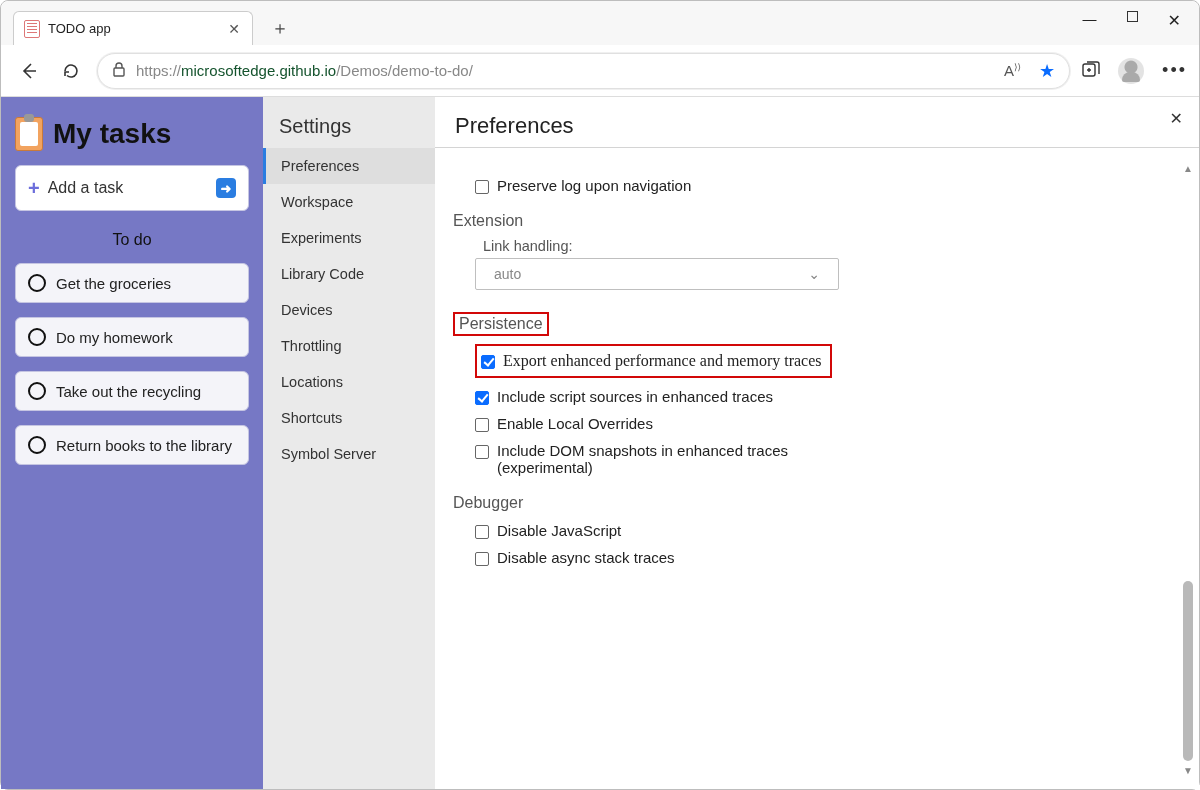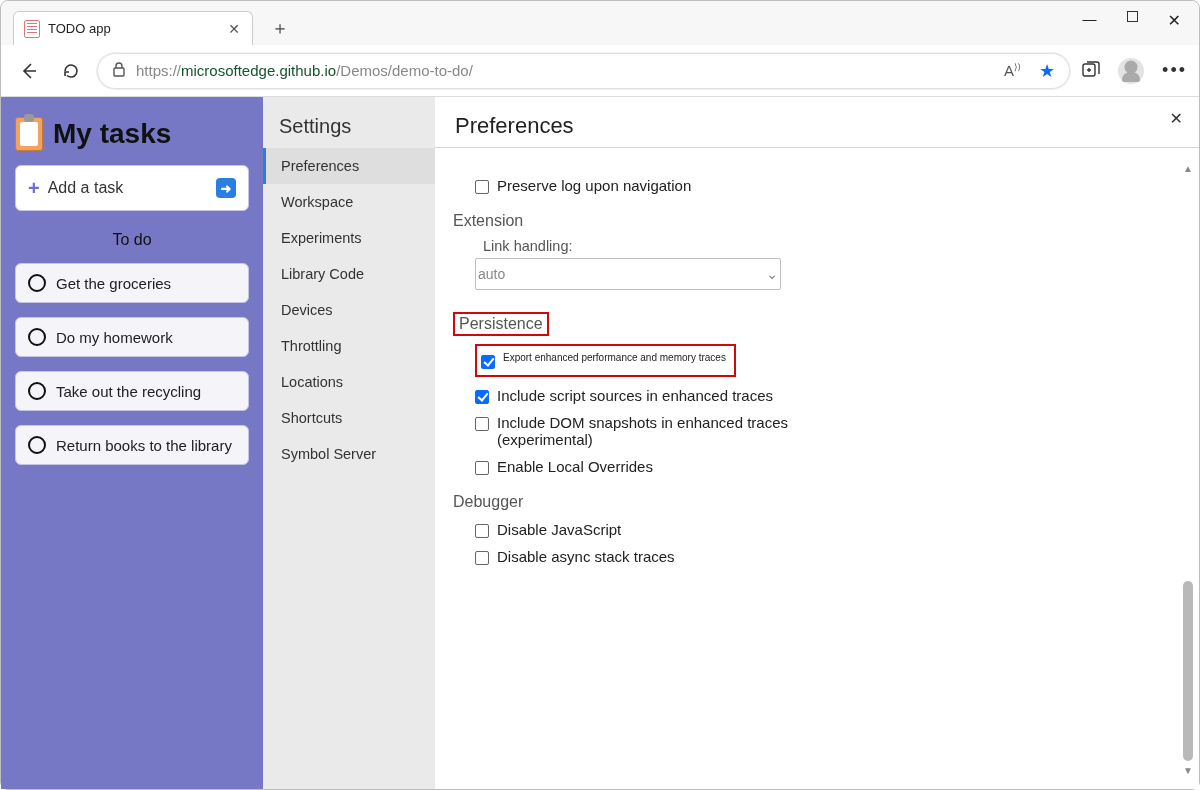--- a/index.html
+++ b/index.html
@@ -62,21 +62,21 @@
   .pref-close{ position:absolute; top:12px; right:16px; font-size:16px; color:#333; cursor:pointer;}
   .pref-title{ font-size:22px; color:#222; padding:16px 0 8px 20px;}
   .pref-divider{ height:1px; background:#d4d4d4; margin-left:0;}
   .pref-scroll{ position:absolute; top:64px; bottom:0; left:0; right:0; padding:6px 0 0 40px;}
   .pref-scroll .row{ margin:10px 0; display:flex; align-items:flex-start; gap:8px; font-size:15px; color:#222;}
   .chk{ width:14px; height:14px; border:1px solid #666; border-radius:2px; margin-top:3px; flex-shrink:0; background:#fff; position:relative;}
   .chk.checked{ background:#0a6cff; border-color:#0a6cff;}
   .chk.checked::after{ content:""; position:absolute; left:2px; top:2px; width:8px; height:4px; border-left:2px solid #fff; border-bottom:2px solid #fff; transform:rotate(-50deg);}
   .section-head{ font-size:16px; color:#555; margin:18px 0 8px -22px;}
   .link-label{ font-size:14.5px; color:#555; margin:6px 0 4px 8px;}
-  .link-select{ width:306px; height:32px; border:1px solid #bfbfbf; border-radius:2px; display:flex; align-items:center; justify-content:space-between; padding:0 2px; color:#888; font-size:14px; cursor:pointer;}
+  .link-select{ width:364px; height:32px; border:1px solid #bfbfbf; border-radius:2px; display:flex; align-items:center; justify-content:space-between; padding:0 18px; color:#888; font-size:14px; cursor:pointer;}
   .red-box{ border:2px solid #d20808; padding:1px 4px; display:inline-block;}
   .red-row-box{ border:2px solid #d20808; padding:6px 8px 6px 4px; display:inline-flex; align-items:flex-start; gap:8px;}
   .scroll-track{ position:absolute; right:4px; top:64px; bottom:12px; width:14px;}
   .scroll-arrow{ width:14px;height:14px;display:flex;align-items:center;justify-content:center;color:#888;font-size:10px;}
   .scroll-thumb{ position:absolute; right:2px; width:10px; background:#b9b9b9; border-radius:5px; top:420px; height:180px;}
 </style>
 </head>
 <body>
 
 <div class="window">
@@ -198,35 +198,35 @@
 
         <div style="margin:22px 0 8px -22px;">
           <span class="red-box">
             <span style="font-size:16px;color:#555;">Persistence</span>
           </span>
         </div>
 
         <div style="margin:6px 0;">
           <span class="red-row-box">
             <span class="chk checked"></span>
-            <span style="font-size:10px;color:#222;">Export enhanced performance and memory traces</span>
+            <span style="font-size:16px;color:#222;font-family:Liberation Serif, serif;">Export enhanced performance and memory traces</span>
           </span>
         </div>
 
         <div class="row">
             <span class="chk checked"></span>
             <span>Include script sources in enhanced traces</span>
           </div>
         <div class="row">
             <span class="chk"></span>
+            <span>Enable Local Overrides</span>
+          </div>
+        <div class="row">
+            <span class="chk"></span>
             <span style="max-width:340px;">Include DOM snapshots in enhanced traces (experimental)</span>
-          </div>
-        <div class="row">
-            <span class="chk"></span>
-            <span>Enable Local Overrides</span>
           </div>
 
         <div class="section-head">Debugger</div>
         <div class="row">
             <span class="chk"></span>
             <span>Disable JavaScript</span>
           </div>
         <div class="row">
             <span class="chk"></span>
             <span>Disable async stack traces</span>

